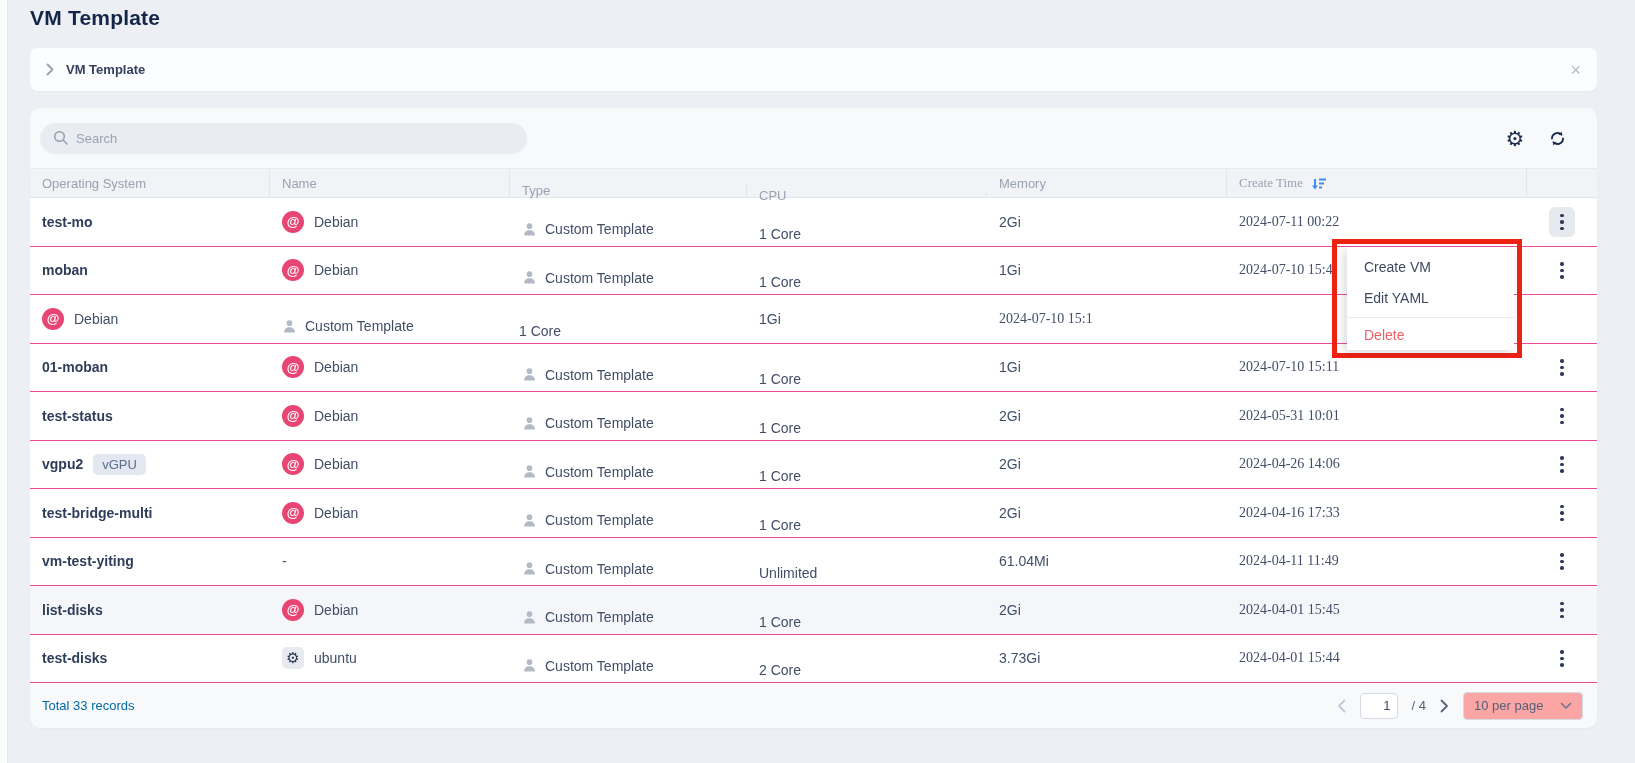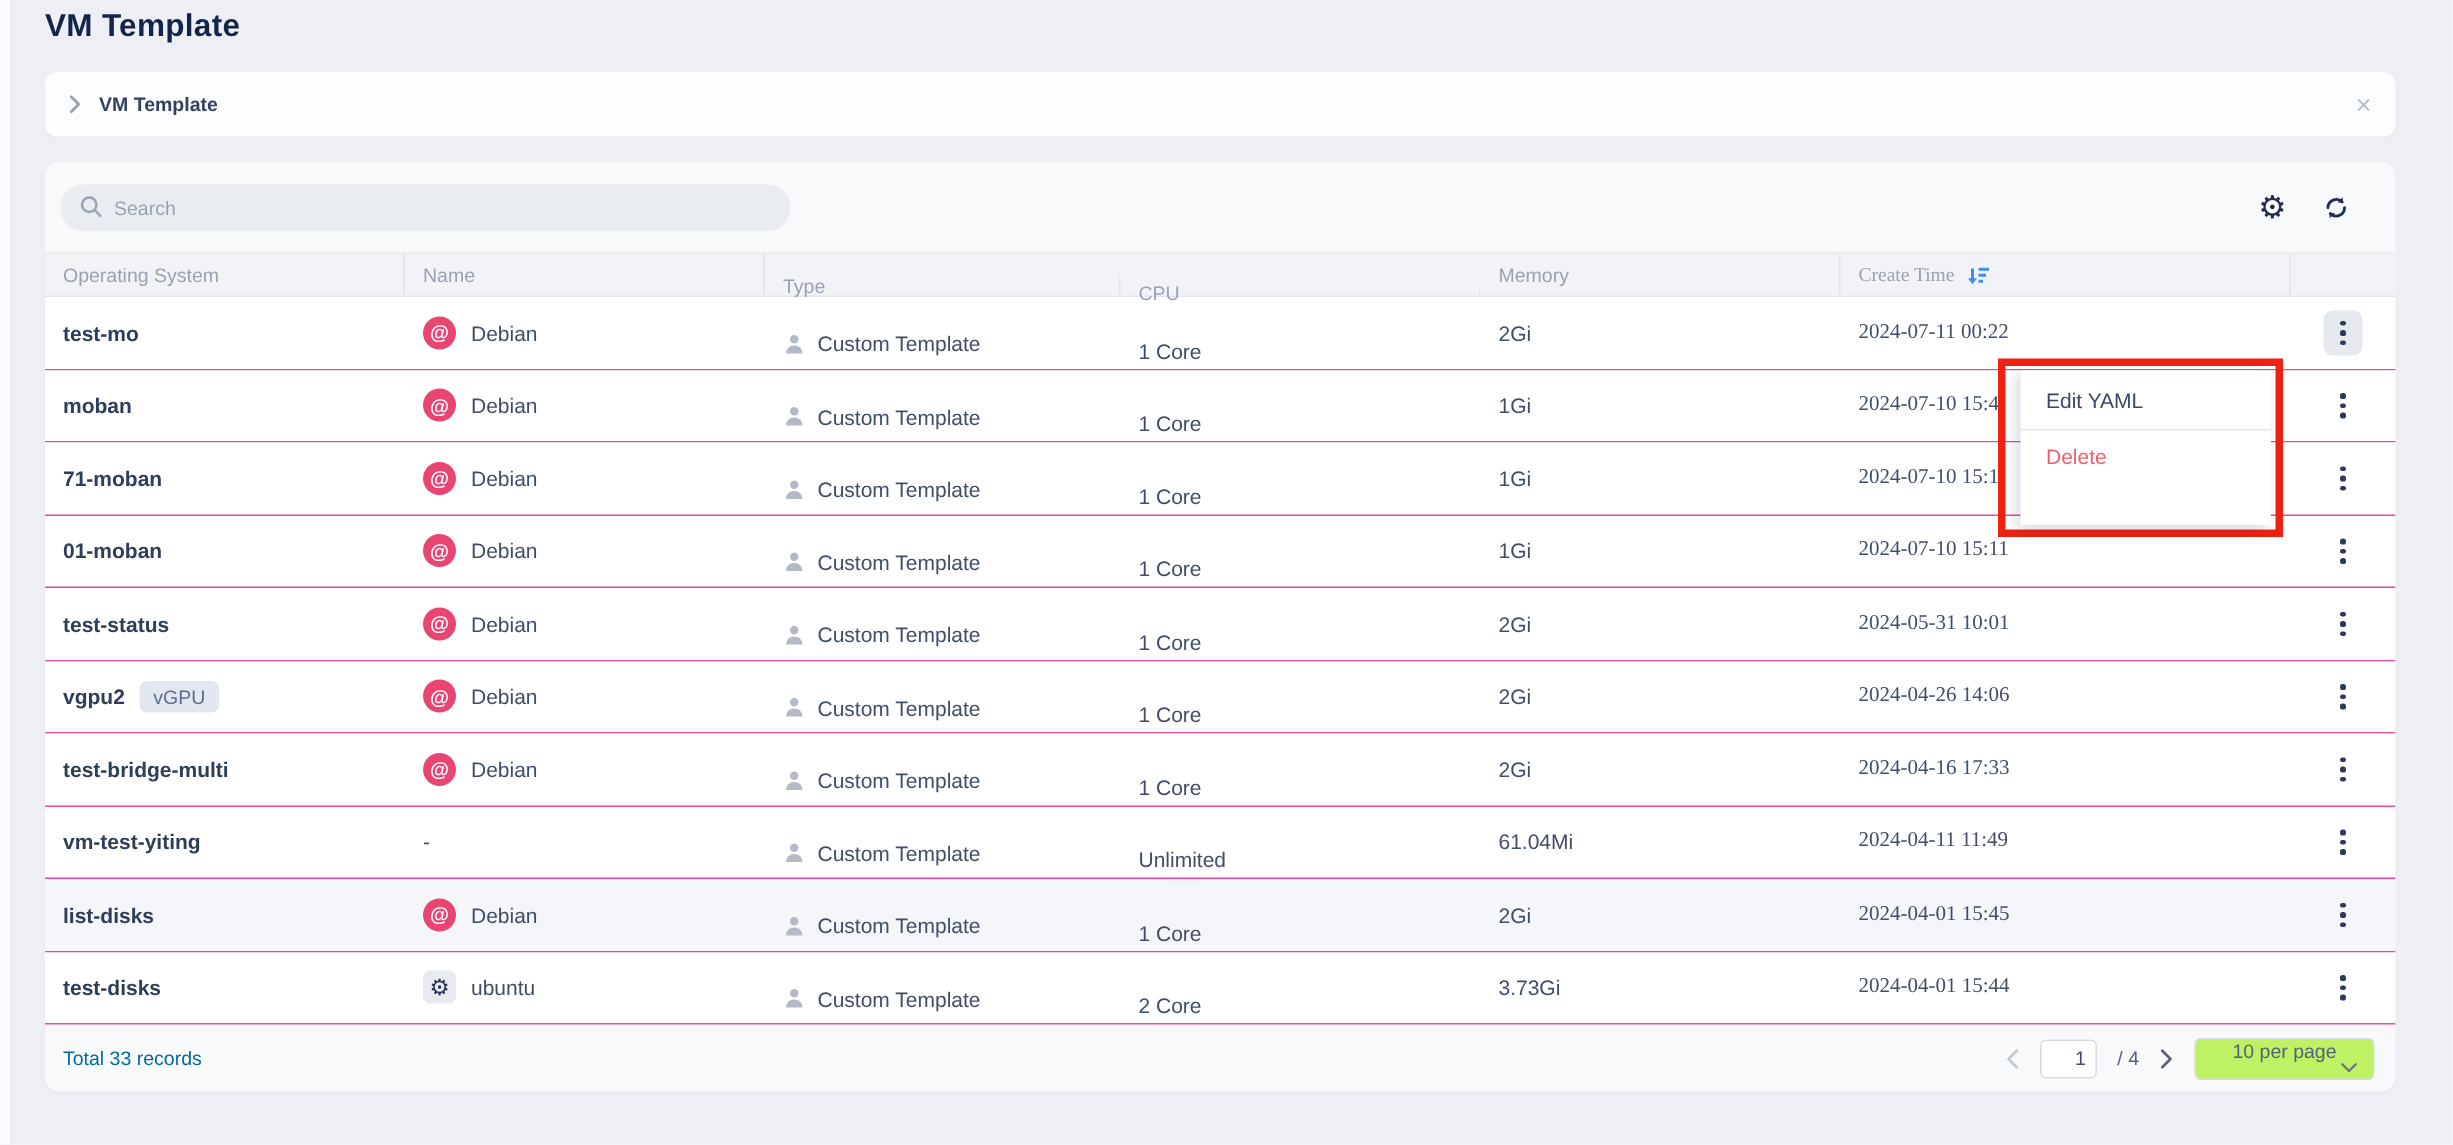--- a/index.html
+++ b/index.html
@@ -55,21 +55,21 @@
   .kebab.active { background:#e6e9ee; }
   .c-actions { justify-content:center; padding-left:0; width:70px; flex:1; }
 
   
   .tfoot { height:45px; display:flex; align-items:center; padding:0 14px 0 12px; }
   .total { font-size:13px; color:#0369a1; }
   .pager { margin-left:auto; display:flex; align-items:center; gap:14px; }
   .pg-arrow { display:flex; align-items:center; cursor:pointer; }
   .page-input { width:38px; height:26px; border:1px solid #d6dbe3; border-radius:4px; background:#fff; text-align:right; padding-right:6px; font-size:13px; color:#404e68; outline:none; font-family:inherit; }
   .page-total { font-size:13px; color:#55617a; }
-  .per-page { width:120px; height:28px; border:1px solid #d6dbe3; border-radius:4px; background:#bef264; display:flex; align-items:center; padding:0 10px; font-size:13px; color:#55617a; cursor:pointer;flex-direction:column; }
+  .per-page { width:120px; height:28px; border:1px solid #d6dbe3; border-radius:4px; background:#fca5a5; display:flex; align-items:center; padding:0 10px; font-size:13px; color:#55617a; cursor:pointer; }
   .per-page svg { margin-left:auto; }
 
   
   .highlight-box { position:absolute; left:1332px; top:239px; width:190px; height:119px; border:5px solid #ee2213; z-index:20; }
   .context-menu { position:absolute; left:10px; top:3px; right:3px; bottom:3px; background:#fff; box-shadow:-3px 3px 9px rgba(40,52,72,.18); padding-top:5px; }
   .menu-item { height:31px; line-height:31px; padding-left:17px; font-size:14px; color:#3c4960; cursor:pointer; }
   .menu-divider { height:1px; background:#e8eaee; margin:3px 0 2px 0; }
   .menu-item.danger { color:#ef5f68; }
 </style>
 </head>
@@ -189,24 +189,20 @@
     <div class="cell c6 c-actions">
       <span class="kebab">
             <i></i>
             <i></i>
             <i></i>
           </span>
     </div>
   </div>
 
   <div class="trow">
-    <div class="cell c0">
-      <span class="name">71-moban</span>
-
-    </div>
     <div class="cell c1">
       <span class="os-icon debian">@</span>
       <span class="os-label">Debian</span>
     </div>
     <div class="cell c2">
       <span class="person-icon">
         <svg width="15" height="15" viewBox="0 0 16 16">
               <circle cx="8" cy="4.4" r="3" fill="#b3bac6"></circle>
               <path d="M2.2 14.5 C2.2 10.8 4.8 8.8 8 8.8 C11.2 8.8 13.8 10.8 13.8 14.5 Z" fill="#b3bac6"></path>
             </svg>
@@ -456,17 +452,18 @@
         <svg width="12" height="8" viewBox="0 0 12 8">
             <path d="M1.5 1.5 L6 6 L10.5 1.5" fill="none" stroke="#6b7689" stroke-width="1.6" stroke-linecap="round" stroke-linejoin="round"></path>
           </svg>
       </div>
     </div>
   </div>
 </div>
 
 <div class="highlight-box">
   <div class="context-menu">
+    <div class="menu-item">Create VM</div>
     <div class="menu-item">Edit YAML</div>
     <div class="menu-divider"></div>
     <div class="menu-item danger">Delete</div>
   </div>
 </div>
 
 </body></html>

